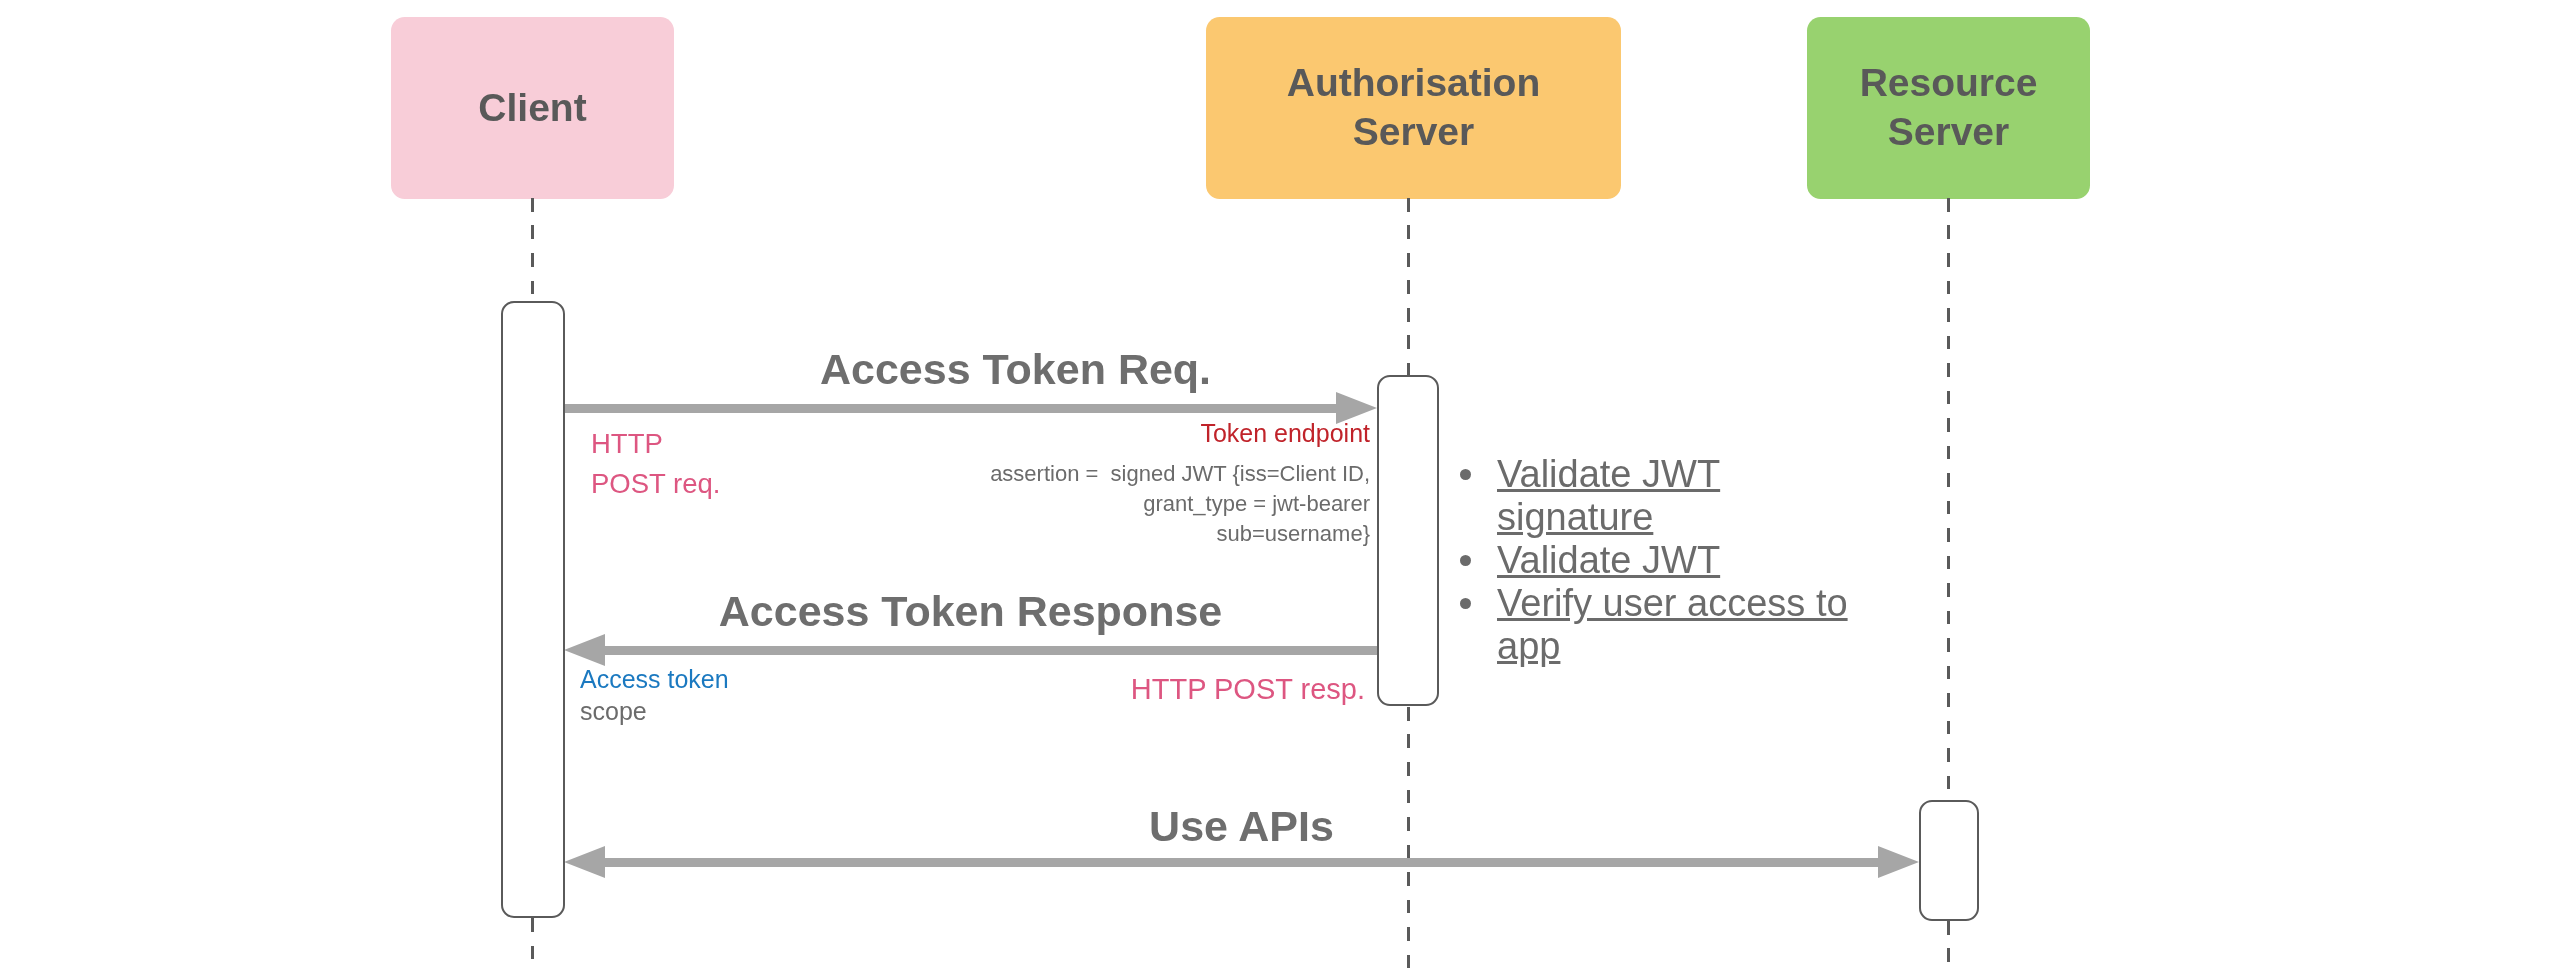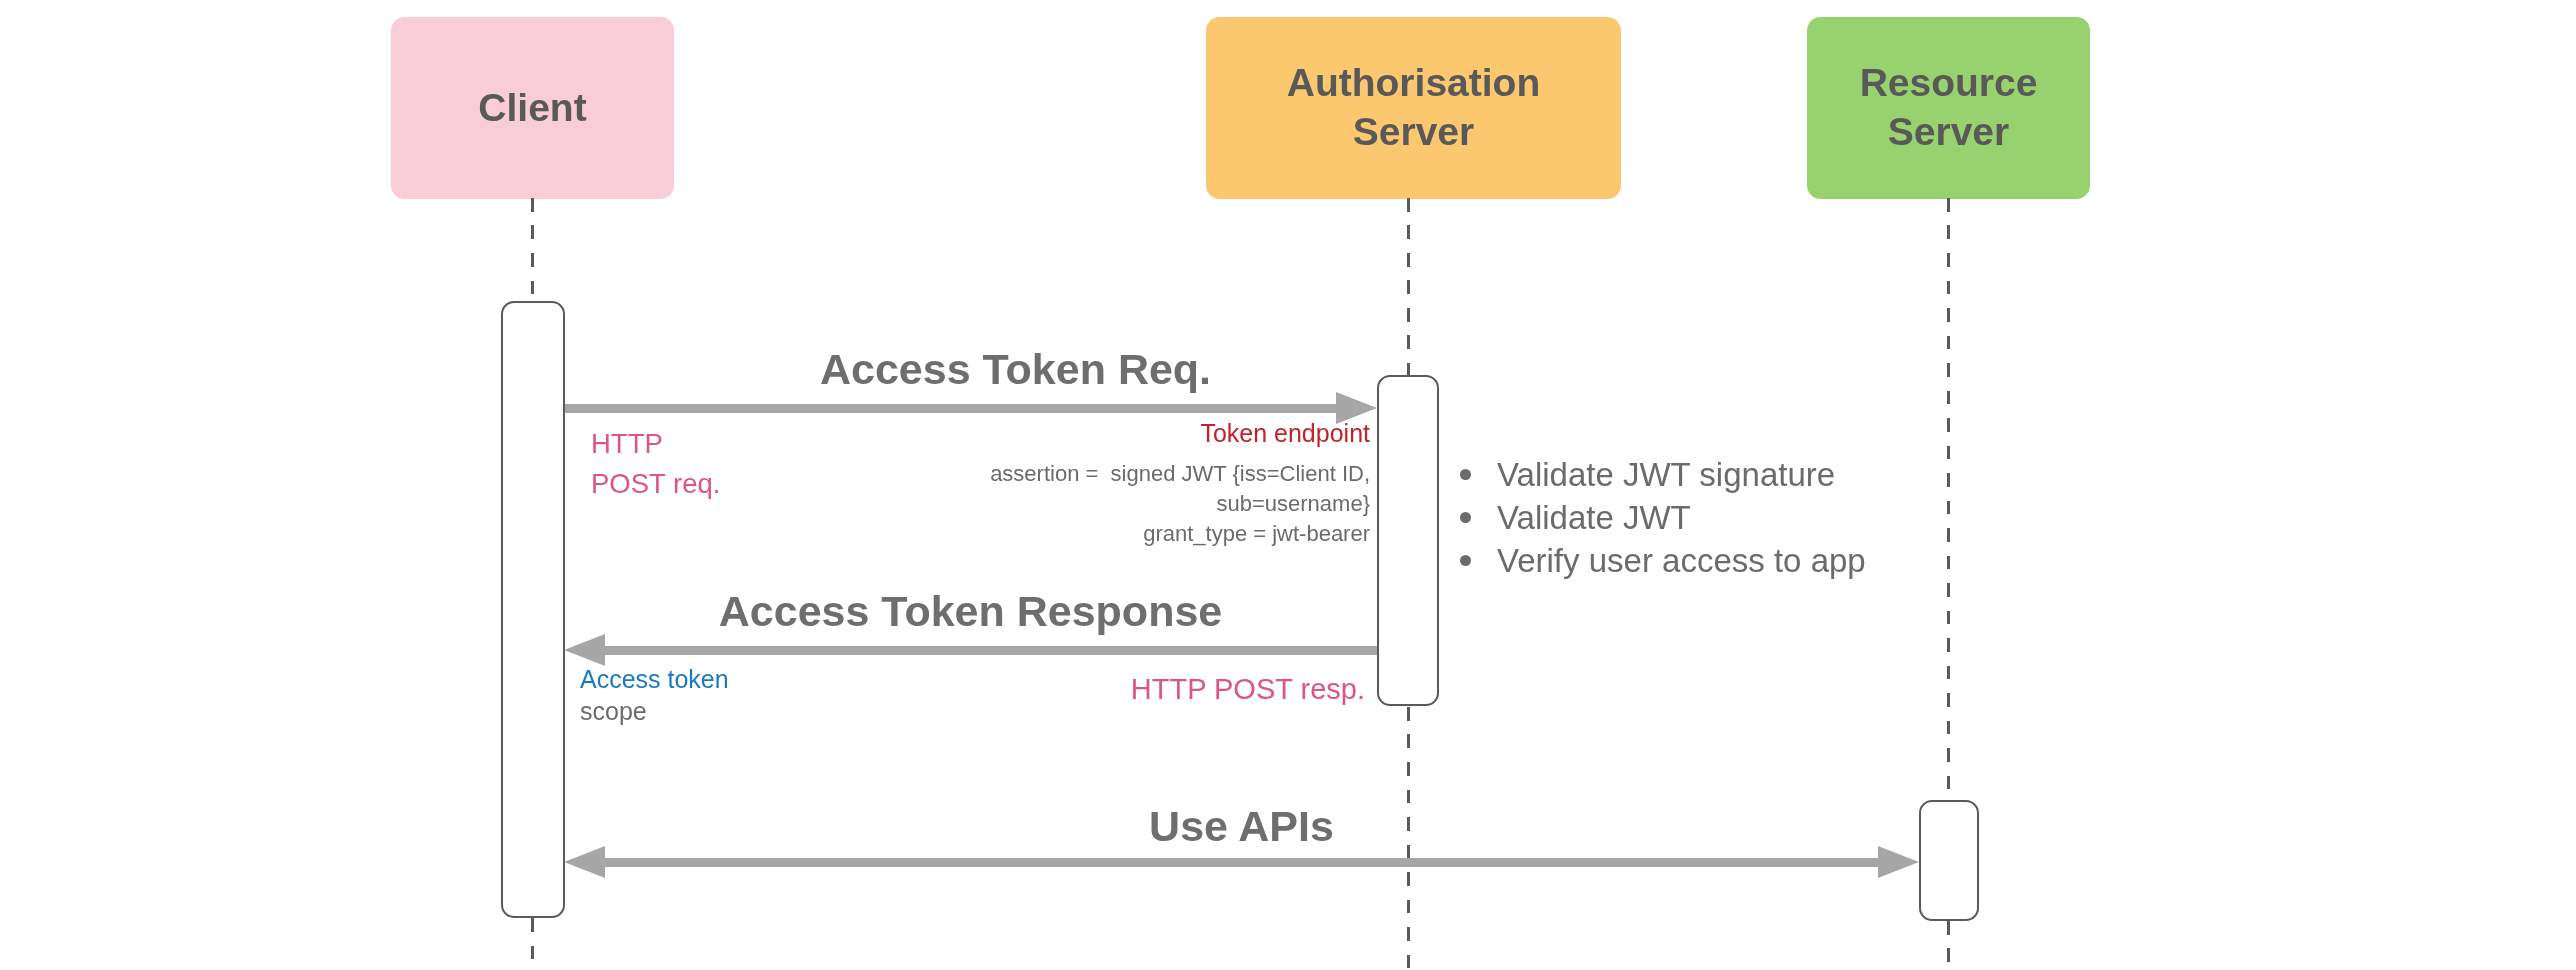--- a/index.html
+++ b/index.html
@@ -73,21 +73,21 @@
   #token-endpoint{right:1206px;top:419px;font-size:25px;color:var(--red-label);text-align:left;}
   #assertion{right:1206px;top:459px;font-size:22px;line-height:30px;
              color:var(--note-text);text-align:right;}
   #assertion .pre{white-space:pre;}
   #access-token{left:580px;top:665px;font-size:25px;color:var(--blue-label);text-align:center;}
   #scope{left:580px;top:697px;font-size:25px;color:var(--note-text);}
   #http-resp{right:1211px;top:673px;font-size:29px;color:var(--pink-label);text-align:left;}
 
   
   #note{position:absolute;left:1460px;top:453px;width:447px;z-index:3;}
-  .note-item{display:flex;font-size:33px;line-height:43px;color:var(--note-text);}
+  .note-item{display:flex;font-size:38px;line-height:43px;color:var(--note-text);text-decoration:underline;}
   .dot{width:11px;height:11px;border-radius:50%;background:var(--note-text);
        margin:16.3px 26px 0 0;flex:none;}
   .note-text{max-width:369px;}
 </style>
 </head>
 <body>
 
 <div class="canvas">
 
   <div class="actor" id="actor-client">
@@ -122,22 +122,22 @@
   <div class="msg-title" id="t3">Use APIs</div>
   <div class="ah ah-left" id="arr3-headL"></div>
   <div class="shaft" id="arr3-shaft"></div>
   <div class="ah ah-right" id="arr3-headR"></div>
 
   <div class="ann" id="http-req">HTTP
 POST req.</div>
   <div class="ann" id="token-endpoint">Token endpoint</div>
   <div class="ann" id="assertion">
     <div class="pre">assertion =  signed JWT {iss=Client ID,</div>
+    <div>grant_type = jwt-bearer</div>
     <div>sub=username}</div>
-    <div>grant_type = jwt-bearer</div>
   </div>
   <div class="ann" id="access-token">Access token</div>
   <div class="ann" id="scope">scope</div>
   <div class="ann" id="http-resp">HTTP POST resp.</div>
 
   <div id="note">
     <div class="note-item">
       <span class="dot"></span>
       <span class="note-text">Validate JWT signature</span>
     </div>

